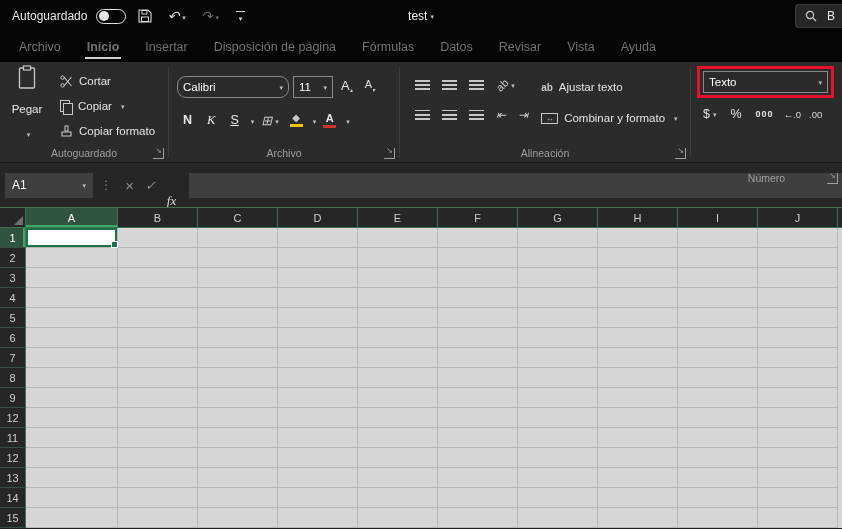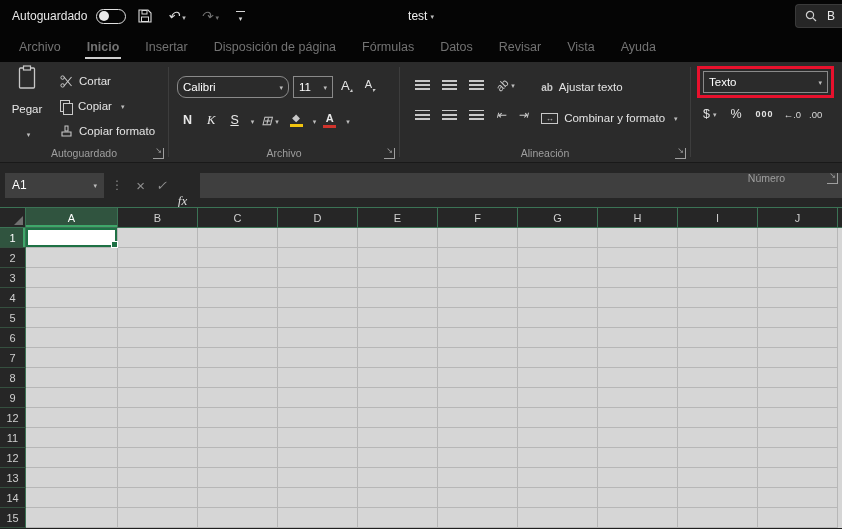--- a/index.html
+++ b/index.html
@@ -104,21 +104,21 @@
   .nrow2 { display:flex; align-items:center; margin-top:7px; color:#e4e4e4; padding:0 2px; }
   .nbtn { cursor:pointer; display:inline-flex; align-items:center; padding:2px 4px; }
   .n-cur { font-size:12.5px; } .n-pct { font-size:12.5px; margin-left:6px; }
   .n-mil { font-size:9px; letter-spacing:1px; margin-left:6px; font-weight:bold; }
   .n-dec { font-size:9.5px; color:#d8d8d8; margin-left:4px; padding:2px 2px; }
   .n-dec:first-of-type { margin-left:auto; }
 
   
   .fbar { height:45px; background:#262626; display:flex; align-items:center; flex:0 0 auto;
     border-top:1px solid #191919; padding-left:5px; }
-  .namebox { width:99px; height:25px; background:#3f3f3f; display:flex; align-items:center;
+  .namebox { width:88px; height:25px; background:#3f3f3f; display:flex; align-items:center;
     justify-content:space-between; padding:0 7px; color:#fff; font-size:12px; cursor:pointer; }
   .vdots { margin:0 7px; color:#8a8a8a; font-size:12px; }
   .vdots::before { content:"⋮"; }
   .fb-btn { width:21px; text-align:center; font-size:13px; color:#8f8f8f; cursor:pointer; }
   .i-cancel::before { content:"×"; font-size:15px; }
   .i-check::before { content:"✓"; }
   .fb-fx { color:#dcdcdc; font-style:italic; font-family:"Liberation Serif",serif; font-size:13px;margin-top:32px; }
   .finput { flex:1; height:25px; background:#3f3f3f; margin-left:7px; color:#fff;
     font-size:12px; padding:4px 6px; cursor:text; }
 

